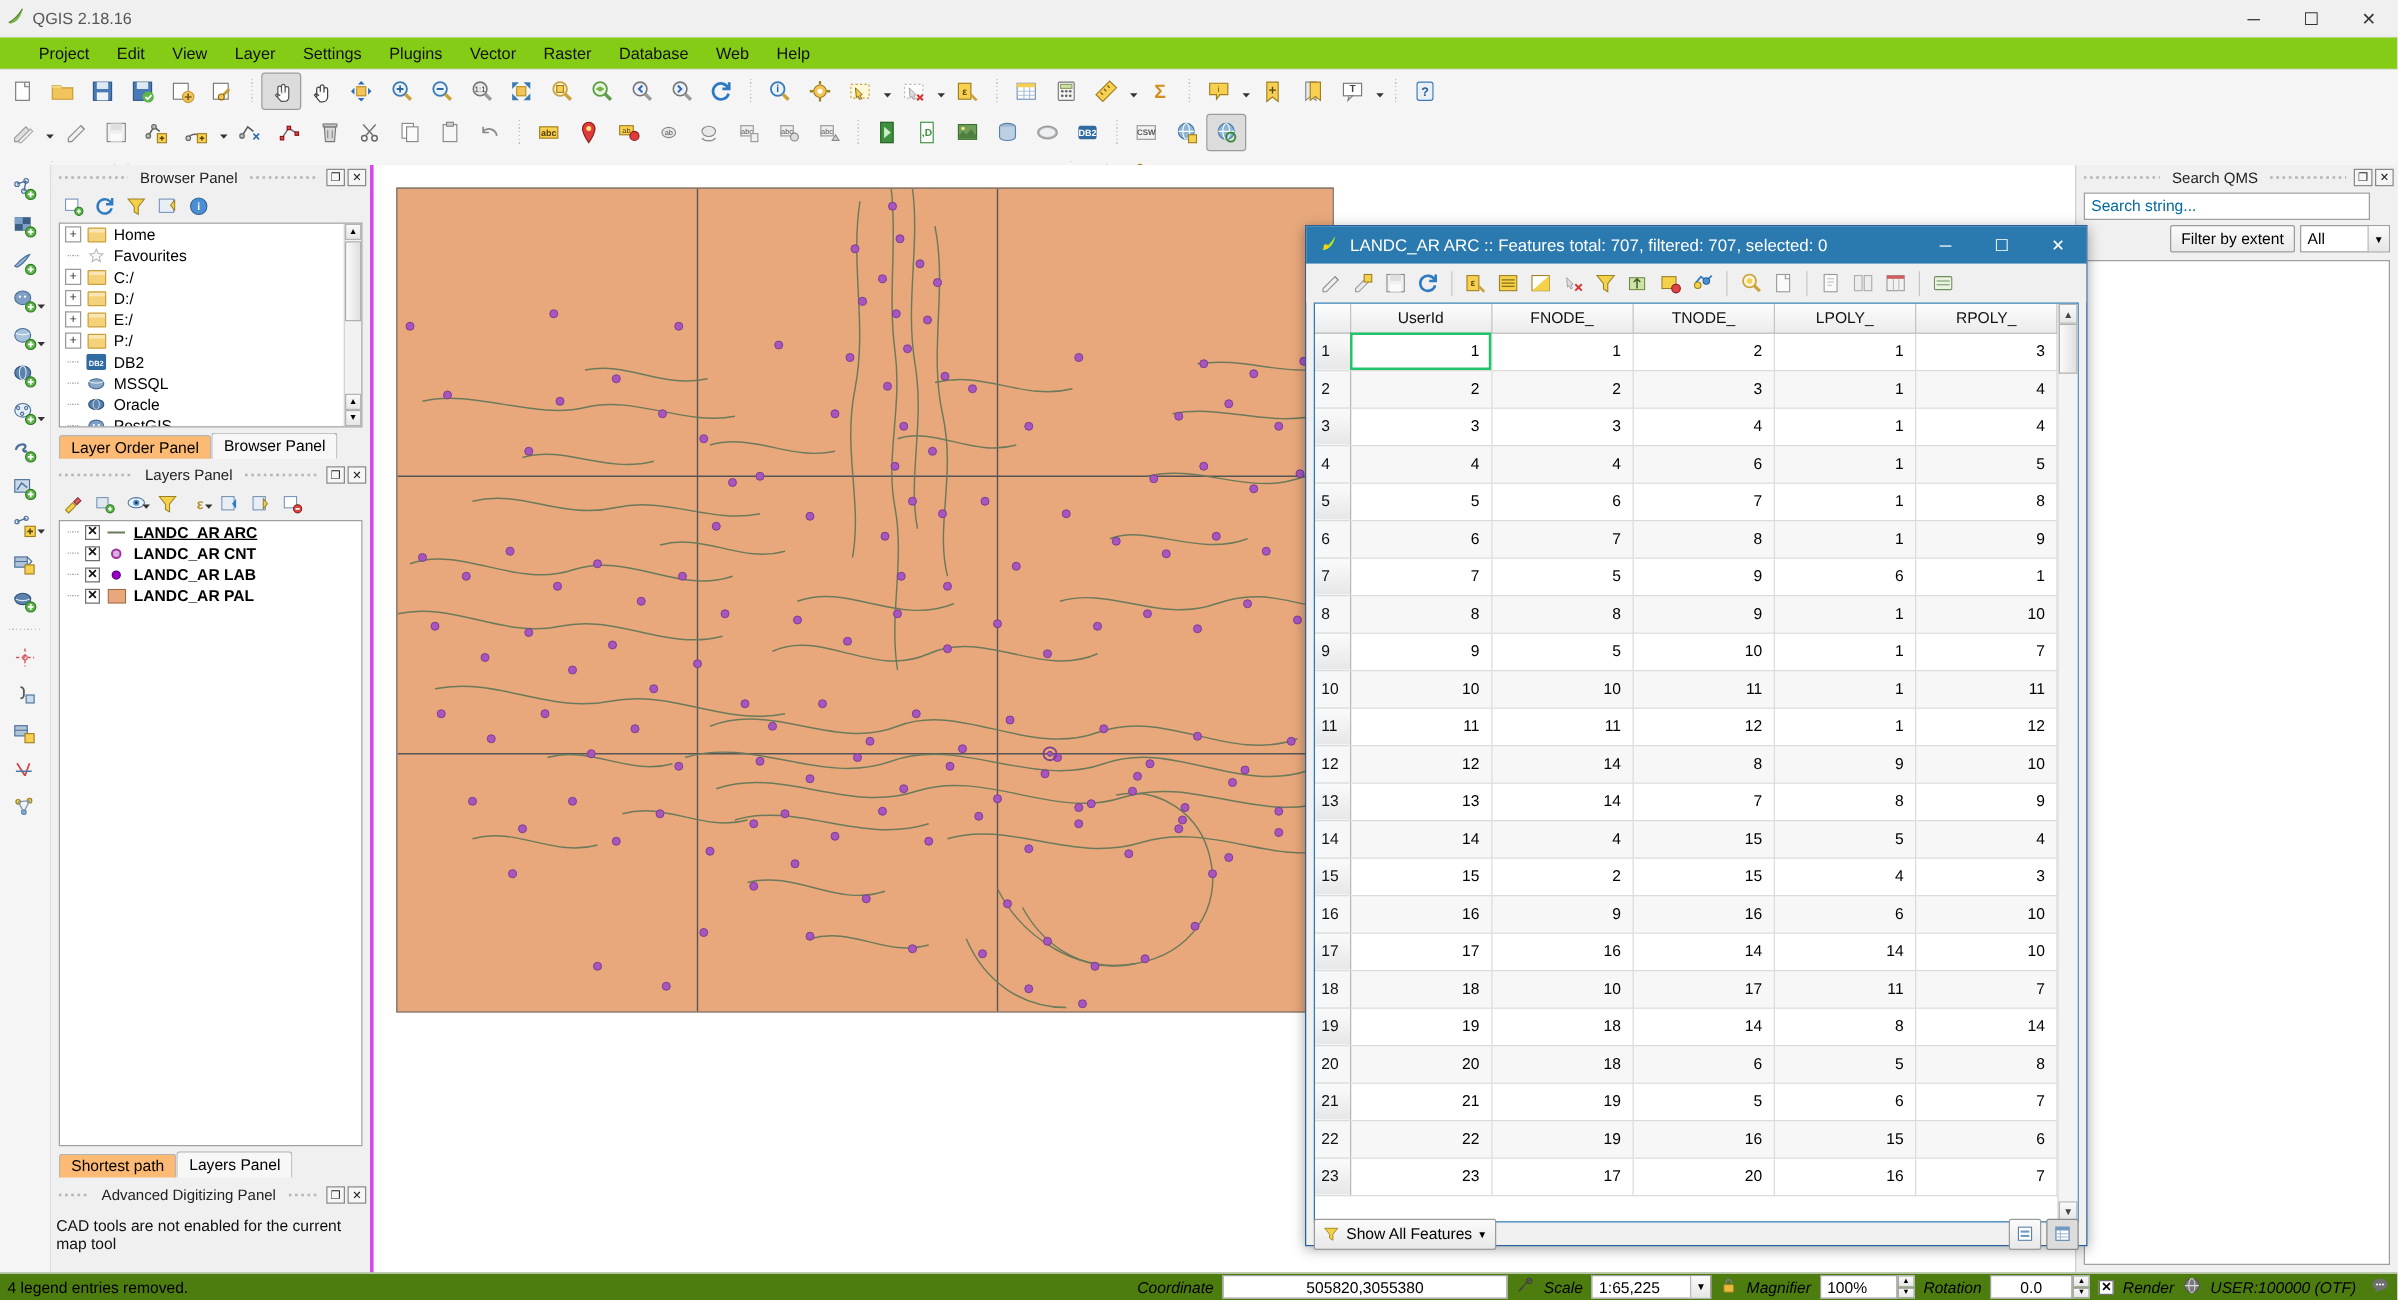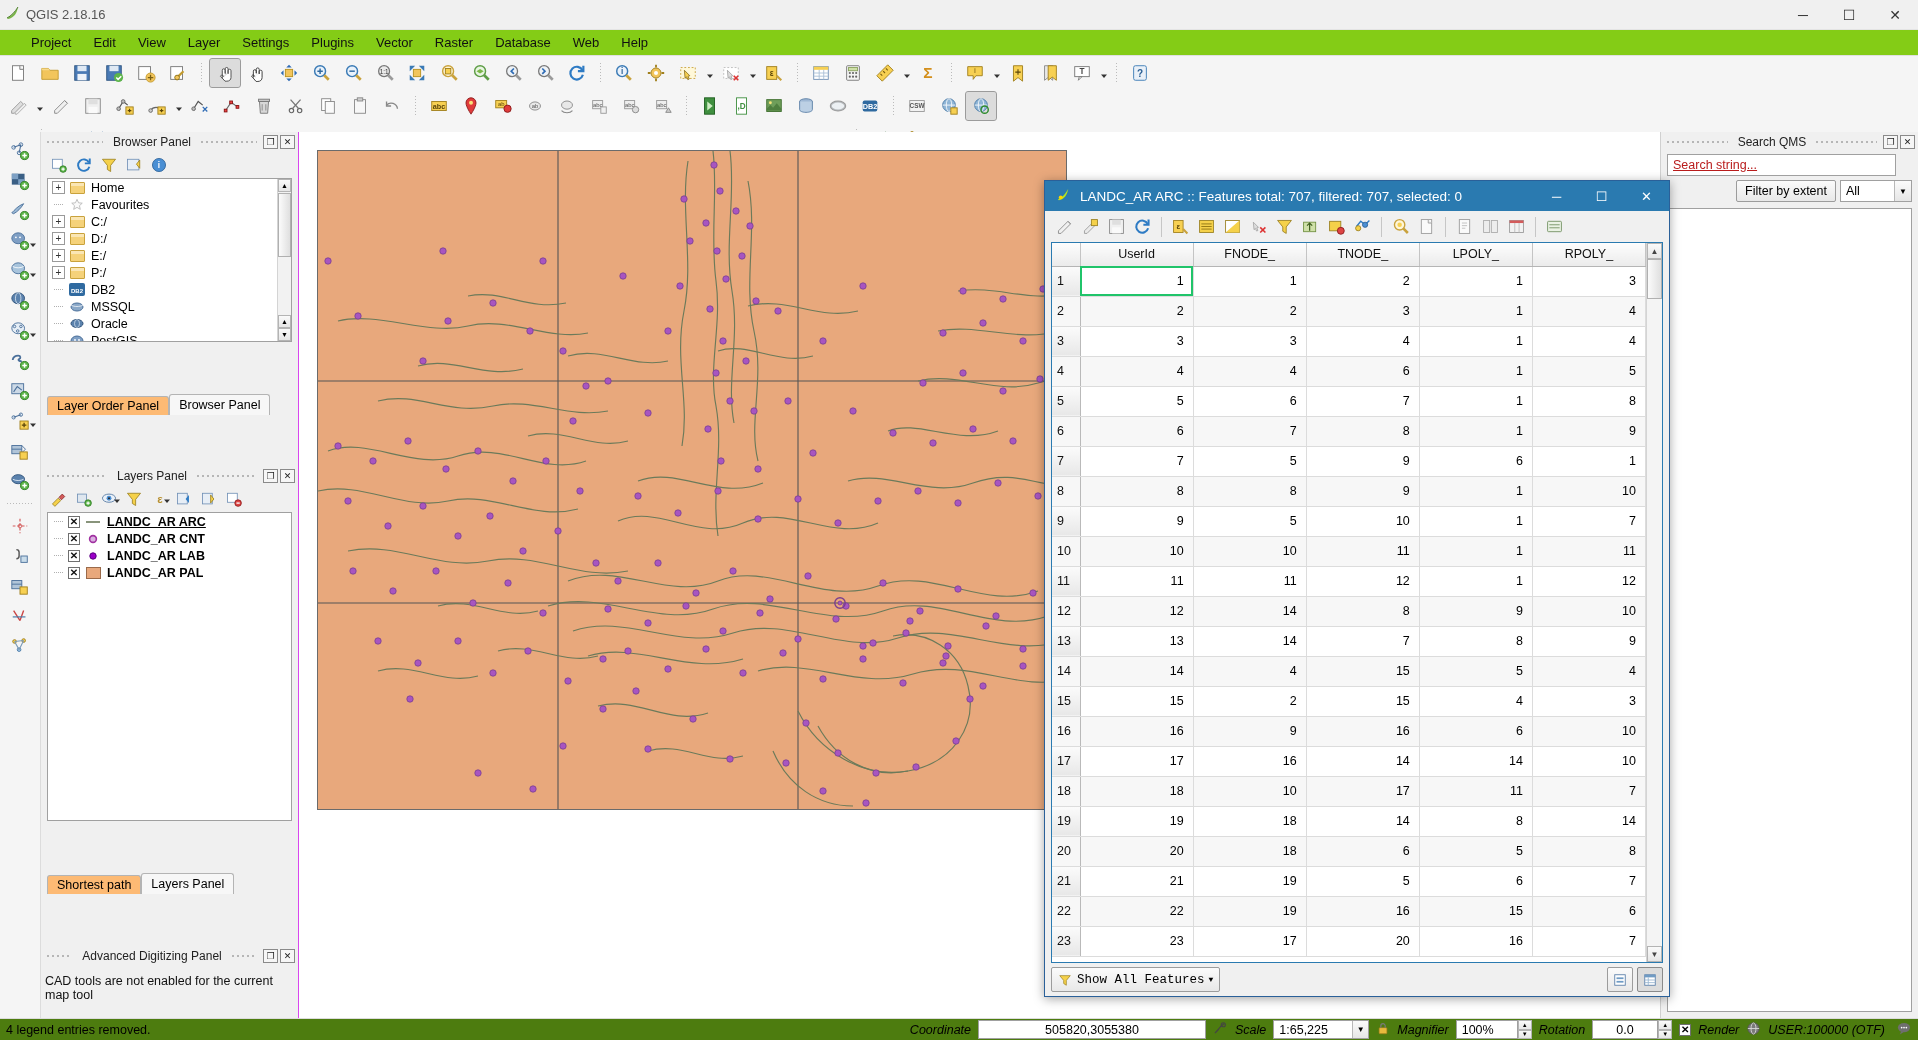--- a/index.html
+++ b/index.html
@@ -47,21 +47,21 @@
   
   .vtoolbar { width: 41px; background: #f5f5f5; border-right: 1px solid #dcdcdc;
               display: flex; flex-direction: column; align-items: center; padding-top: 4px; }
   .vbtn { width: 36px; height: 30px; display: flex; align-items: center; justify-content: center; position: relative; }
   .vsep { width: 26px; height: 9px; margin: 3px 0; position: relative; }
   .vsep::before { content:""; position:absolute; top:4px; left:0; right:0; height:1px;
      background: repeating-linear-gradient(to right,#bbb 0 1px,transparent 1px 3px); }
 
   
   .dock-col { width: 258px; background: #f0f0f0; display: flex; flex-direction: column;
-              border-right: 1px solid #d946ef; gap: 48px; }
+              border-right: 3px solid #d946ef; }
   .dock { display: flex; flex-direction: column; }
   .dock-title { height: 20px; display: flex; align-items: center; font-size: 12px; color: #222; position: relative; }
   .dock-grip { flex: 1; height: 10px; margin: 0 6px;
      background: repeating-linear-gradient(to right, #b6b6b6 0 2px, transparent 2px 5px);
      background-size: 5px 2px; background-repeat: repeat-x; background-position: 0 4px; }
   .dock-title-txt { font-size: 12px; padding: 0 4px; white-space: nowrap; }
   .dock-btns { display: flex; gap: 2px; margin-right: 3px; }
   .dock-btn { width: 15px; height: 14px; border: 1px solid #8a8a8a; background: #f6f6f6;
      display:flex; align-items:center; justify-content:center; font-size:9px; line-height:1; color:#222;}
 
@@ -131,33 +131,33 @@
   td.selcell { outline: 2px solid #20c46a; outline-offset: -2px; background: #fff !important; }
 
   .vscroll { width: 16px; background: #f0f0f0; border-left: 1px solid #d4d4d4;
      display: flex; flex-direction: column; align-items: center; }
   .vs-arrow { width: 15px; height: 16px; background: linear-gradient(to bottom,#fafafa,#e6e6e6);
      border: 1px solid #b4b4b4; display:flex;align-items:center;justify-content:center;font-size:8px;color:#444;}
   .vs-track { flex: 1; width: 15px; background: #f4f4f4; position: relative; }
   .vs-thumb { position: absolute; top: 0; left: 0; width: 15px; height: 40px;
      background: linear-gradient(to right,#fbfbfb,#dfdfdf); border: 1px solid #b0b0b0; }
 
-  .attr-bottom { height: 33px; display: flex; align-items: center; padding: 0 6px; gap: 4px; font-family: Liberation Mono, monospace; }
+  .attr-bottom { height: 18px; display: flex; align-items: center; padding: 0 6px; gap: 4px; }
   .show-all { height: 25px; border: 1px solid #9c9c9c; background: linear-gradient(to bottom,#fbfbfb,#e8e8e8);
      display: flex; align-items: center; padding: 0 6px; font-size: 12.5px; border-radius: 2px; }
   .attr-expr { flex: 1; height: 25px; }
   .viewbtn { width: 26px; height: 25px; border: 1px solid #9c9c9c; background: linear-gradient(to bottom,#fbfbfb,#e8e8e8);
      display: flex; align-items: center; justify-content: center; border-radius:2px;}
   .viewbtn.sel { background: #dcdcdc; border-color: #8a8a8a; }
 
   
   .right-dock { width: 258px; background: #f0f0f0; border-left: 1px solid #d0d0d0;
                 display: flex; flex-direction: column; }
   .qms-input { height: 22px; margin: 2px 22px 0 6px; border: 1px solid #a0a0a0; background: #fff;
-     display: flex; align-items: center; padding: 0 5px; font-size: 12.5px; color: #b91c1c; text-decoration: underline; }
+     display: flex; align-items: center; padding: 0 5px; font-size: 12.5px; color: #0369a1; }
   .qms-row { display: flex; justify-content: flex-end; gap: 4px; margin: 4px 6px 0 6px; }
   .qms-btn { height: 22px; border: 1px solid #9c9c9c; background: linear-gradient(to bottom,#fbfbfb,#e8e8e8);
      display: flex; align-items: center; padding: 0 8px; font-size: 12.5px; border-radius:2px;}
   .qms-sel { width: 72px; height: 22px; border: 1px solid #a0a0a0; background: #fff;
      display: flex; align-items: center; font-size: 12.5px; padding-left: 5px; position: relative; }
   .qms-sel .arr { position:absolute; right:0; top:0; bottom:0; width:17px;
      background: linear-gradient(to bottom,#fbfbfb,#e6e6e6); border-left:1px solid #b8b8b8;
      display:flex;align-items:center;justify-content:center;font-size:8px;}
   .qms-body { flex: 1; margin: 6px 6px 6px 6px; background: #fff; border: 1px solid #a0a0a0; }
 

